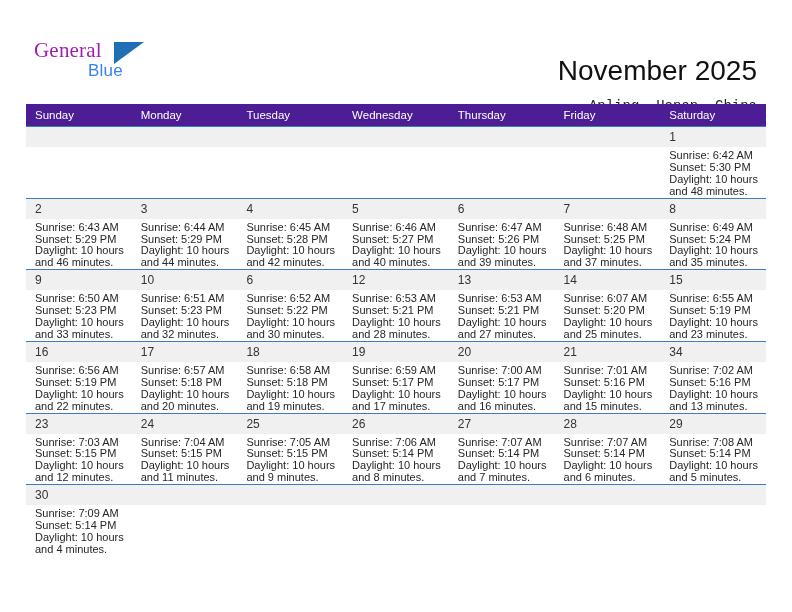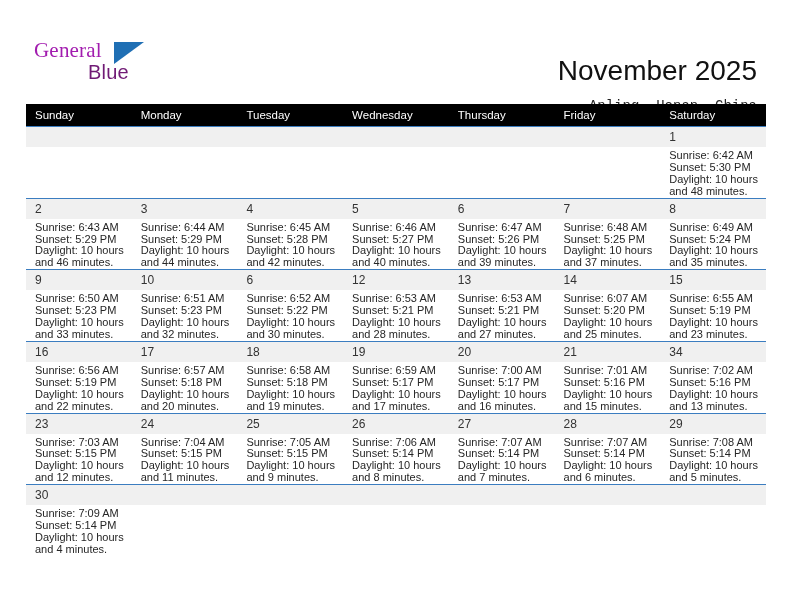--- a/index.html
+++ b/index.html
@@ -51,23 +51,23 @@
     top: 4px;
     width: 0;
     height: 0;
     border-left: 30px solid #1f6fb4;
     border-bottom: 22px solid transparent;
   }
   .logo-blue {
     position: absolute;
     left: 54px;
     top: 23px;
-    font-size: 20px;
+    font-size: 17px;
     letter-spacing: 0.2px;
-    color: #701a75;
+    color: #3b82f6;
     font-family: "Liberation Sans", sans-serif;
   }
   .title-block {
     position: absolute;
     right: 35px;
     top: 30px;
     text-align: right;
     margin-top: 24px;
   }
   .month-title {
@@ -89,21 +89,21 @@
   
   .calendar {
     position: absolute;
     left: 26px;
     top: 104px;
     width: 740px;
     border-collapse: collapse;
     table-layout: fixed;
   }
   .calendar th {
-    background: #000000;
+    background: #4c1d95;
     color: #ffffff;
     font-size: 11.5px;
     font-weight: normal;
     text-align: left;
     padding: 5px 0 5px 9px;
     height: 20px;
     box-sizing: border-box;
   }
   .calendar td {
     width: 105.7px;

